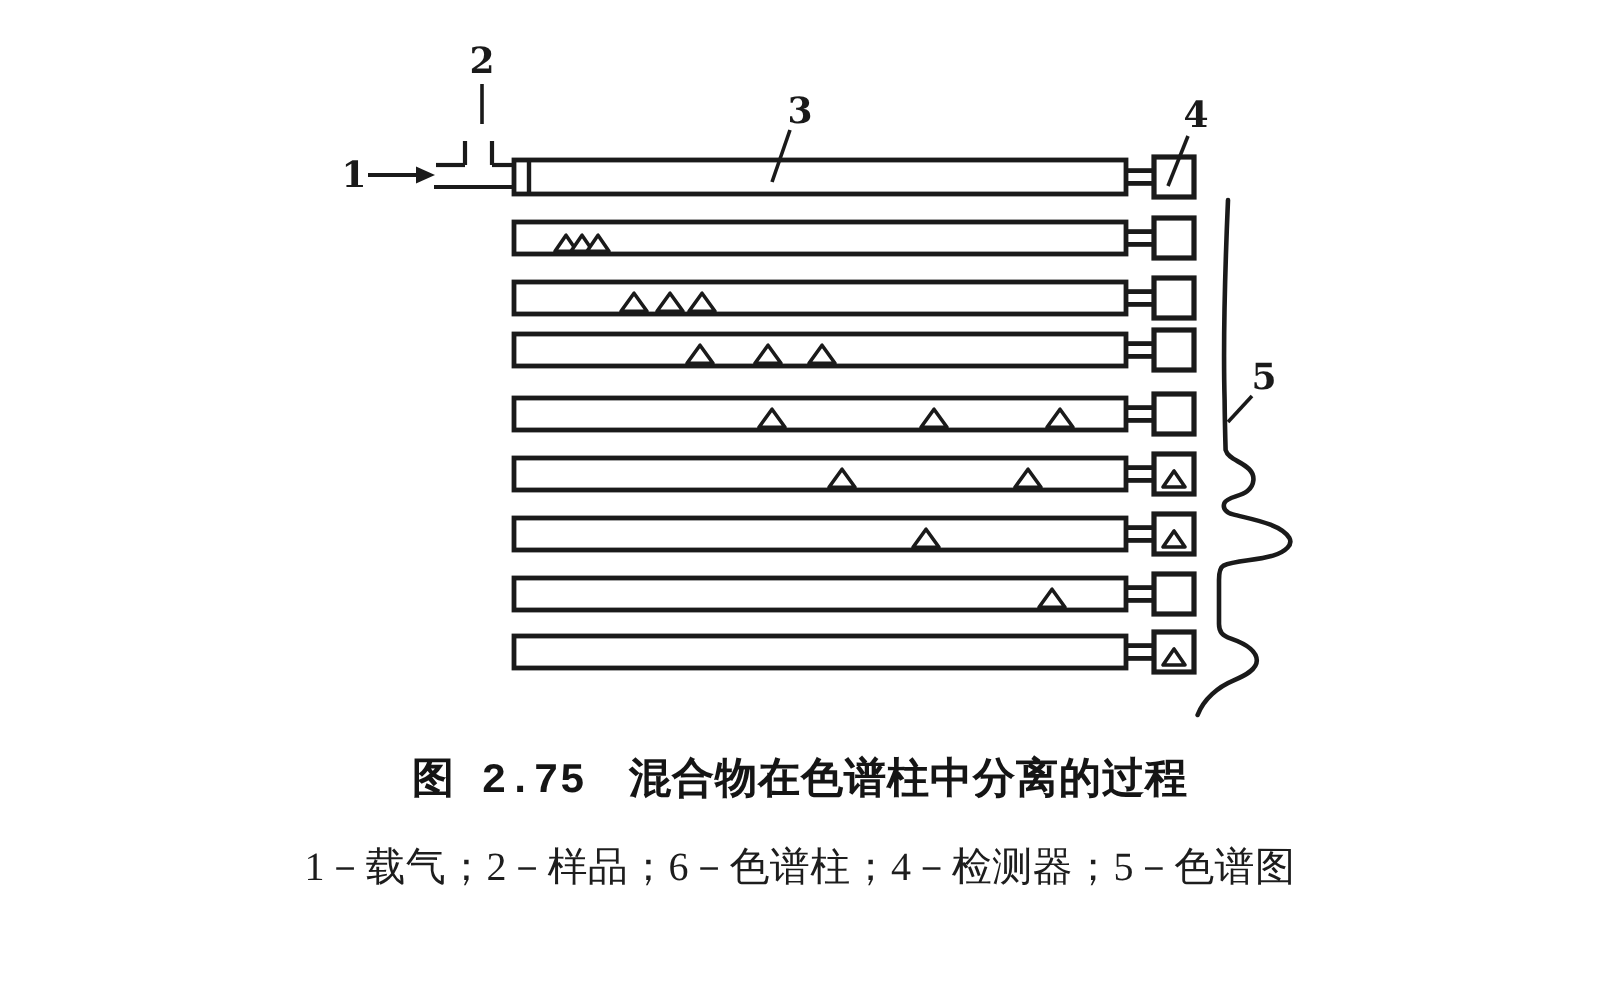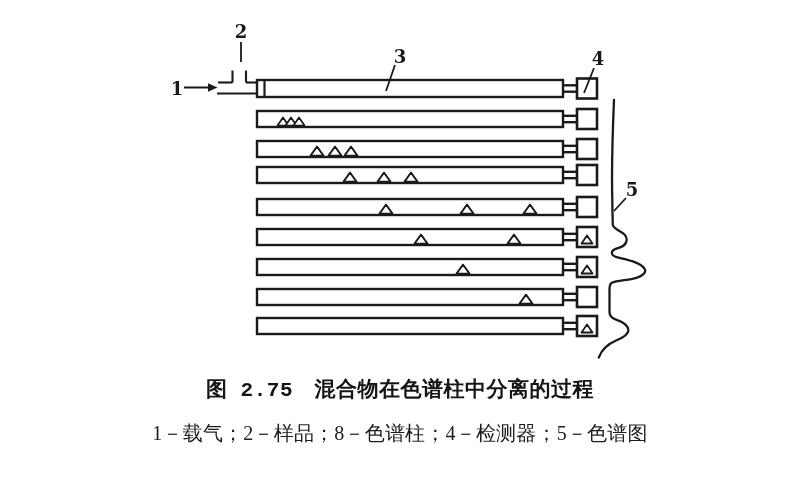--- a/index.html
+++ b/index.html
@@ -125,14 +125,14 @@
         <line stroke="#1a1a1a" stroke-width="1.8" stroke-linecap="butt" x1="594" y1="68" x2="584" y2="93"></line>
         <text x="598" y="58" fill="#1a1a1a" font-family="&quot;DejaVu Serif&quot;, serif" font-size="18" font-weight="bold" text-anchor="middle" dominant-baseline="central">4</text>
       </g>
       <g>
         <line stroke="#1a1a1a" stroke-width="1.8" stroke-linecap="butt" x1="626" y1="198" x2="614" y2="211"></line>
         <text x="632" y="189" fill="#1a1a1a" font-family="&quot;DejaVu Serif&quot;, serif" font-size="18" font-weight="bold" text-anchor="middle" dominant-baseline="central">5</text>
       </g>
       <path d="M 614 100 C 612.5 135, 611.5 170, 612.3 200 C 612.4 210, 612.6 218, 612.8 225 C 614 229.5, 620.5 230.5, 624.5 234.5 C 627.8 237.8, 627.3 242.5, 623.7 245.5 C 620 248.5, 613.8 248.2, 612.2 251.5 C 611.2 254, 612.8 256.2, 616.5 257.2 C 626.5 259.8, 640.5 262, 644.7 269 C 646.5 272.3, 643 275.8, 636.5 277.8 C 628.5 280.3, 617 280.2, 611.8 282.8 C 610 283.8, 609.5 286, 609.5 290 L 609.5 312 C 609.5 316, 611.2 317.8, 615.5 319.3 C 623.2 322, 628.4 325.8, 628.4 330.3 C 628.4 334.8, 622.6 337.8, 616.6 340.3 C 609.2 343.4, 601.8 349.5, 598.8 357.5" fill="none" stroke="#1a1a1a" stroke-width="2.3" stroke-linecap="round" stroke-linejoin="round"></path>
     </svg>
   <div class="caption">图 2.75　混合物在色谱柱中分离的过程</div>
-  <div class="legend">1－载气；2－样品；8－色谱柱；4－检测器；5－色谱图</div>
+  <div class="legend">1－载气；2－样品；6－色谱柱；4－检测器；5－色谱图</div>
 </div>
 
 </body></html>

